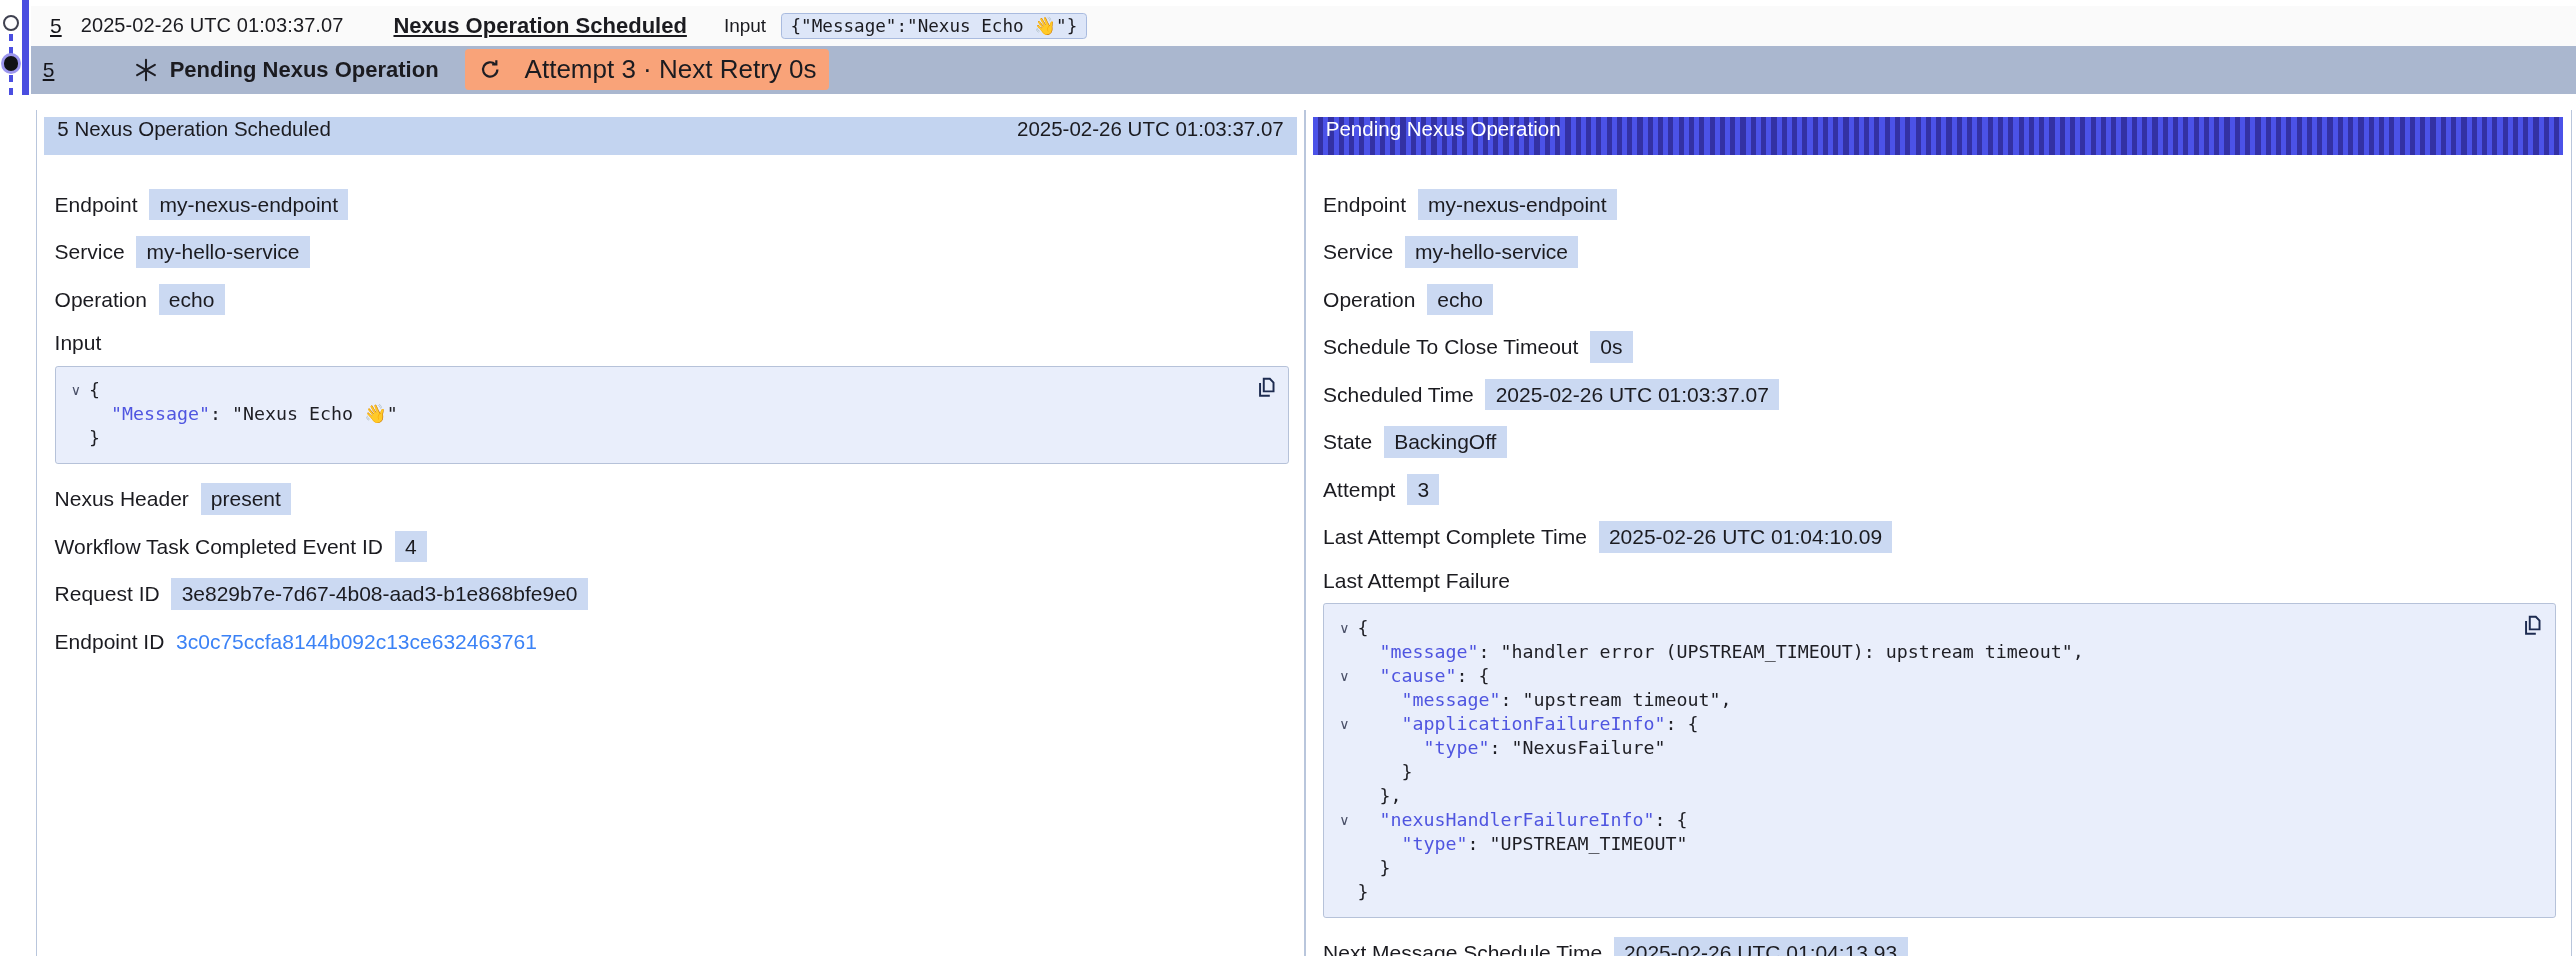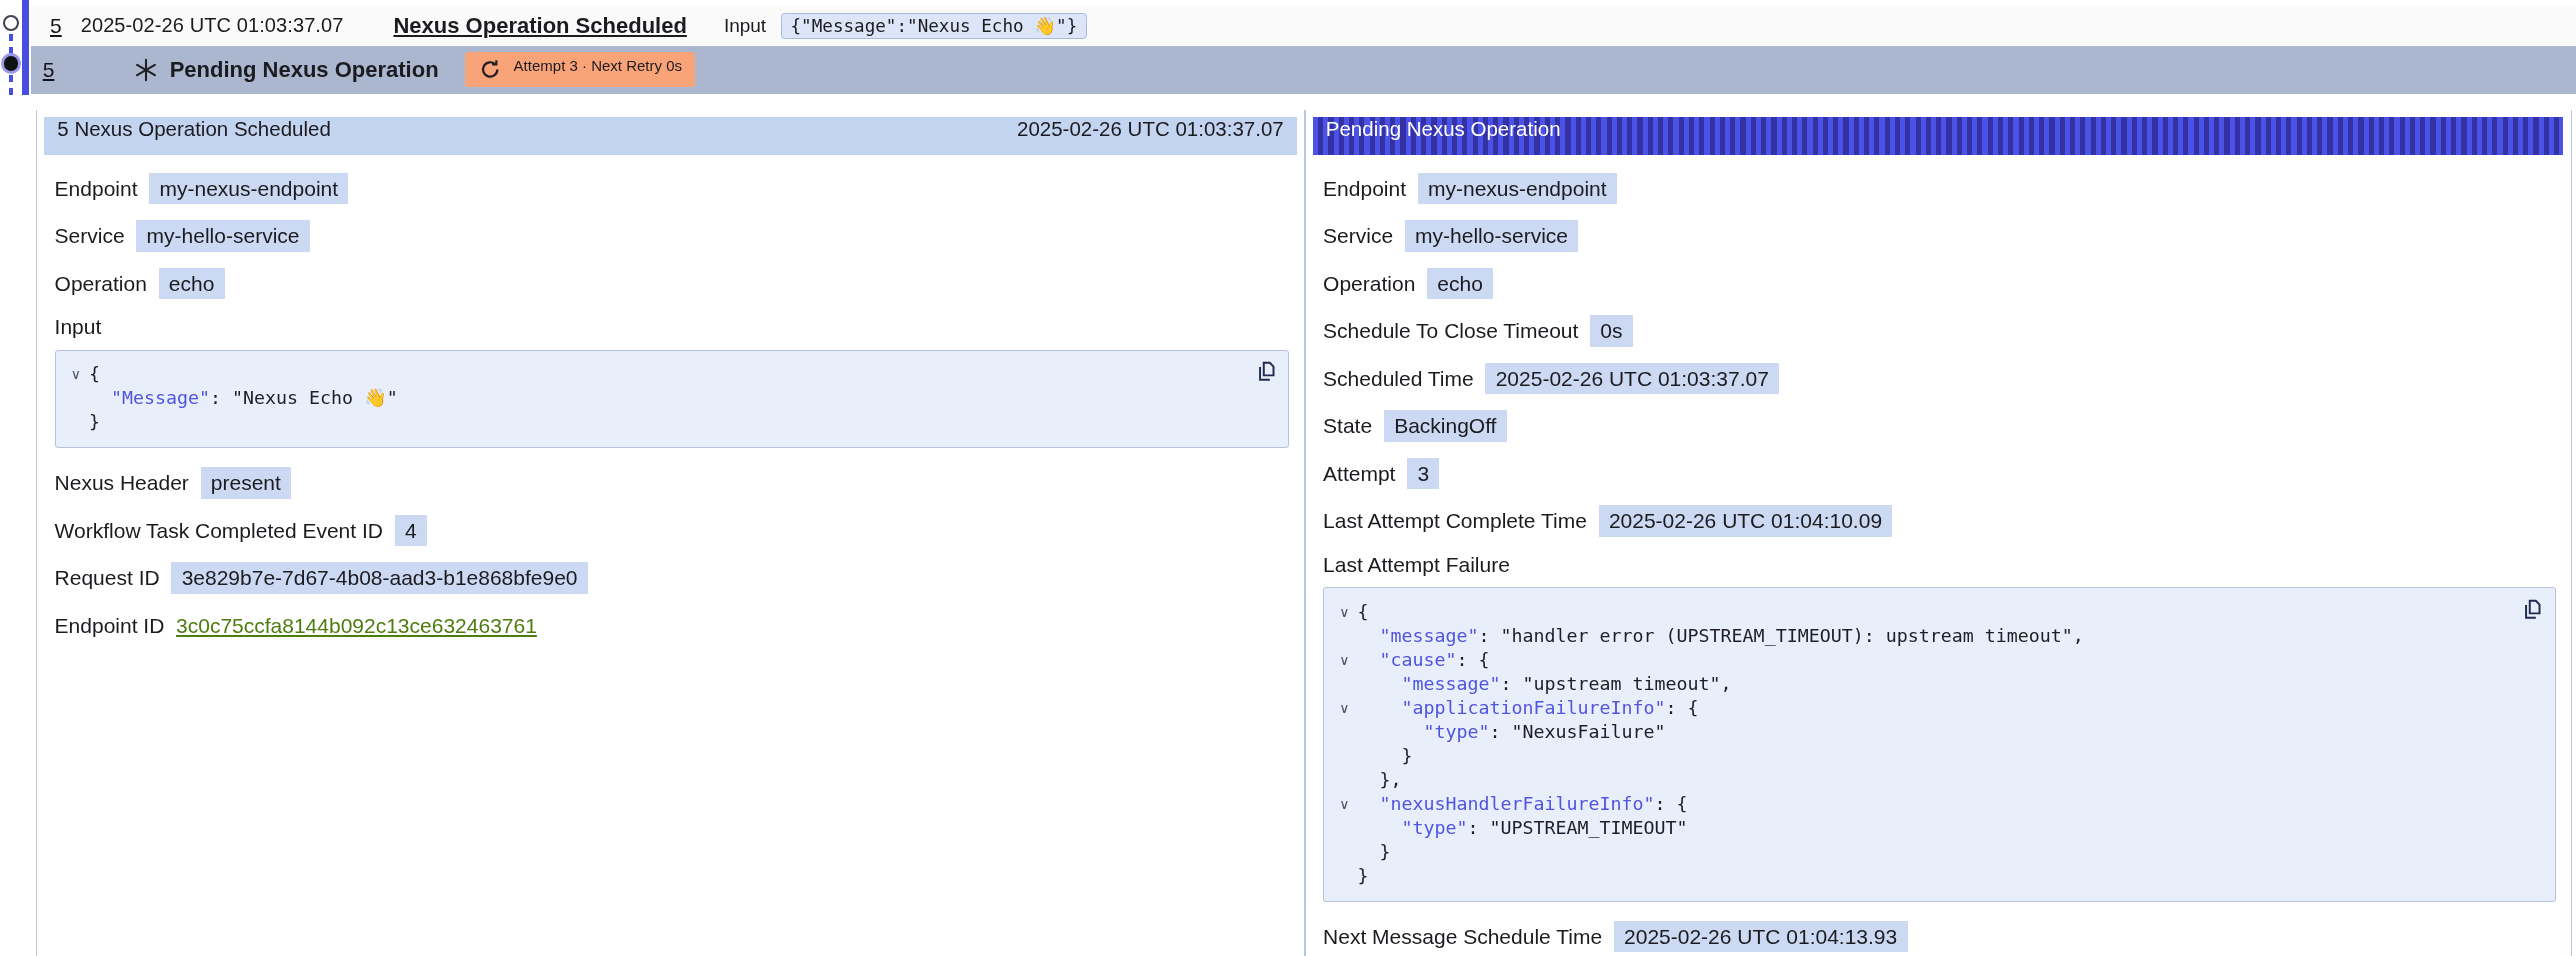--- a/index.html
+++ b/index.html
@@ -41,40 +41,40 @@
     padding-left:11.7px;}
   .evt-id{font-size:21px;color:#141419;text-decoration:underline;cursor:pointer;}
   .row1 .evt-time{margin-left:19px;letter-spacing:0.1px;}
   .row1 .evt-title{margin-left:50px;font-weight:700;font-size:22px;text-decoration:underline;}
   .row1 .evt-input-label{margin-left:37px;font-size:19px;}
   .evt-chip{margin-left:14.6px;font-family:"DejaVu Sans Mono",monospace;font-size:17.6px;
     background:#dde6f8;border:1.5px solid #a9bbdf;border-radius:3.7px;padding:2.2px 8.8px;}
   .row2 .evt-id{margin-right:79px;}
   .pend-icon{flex:0 0 auto;}
   .row2 .row2-title{margin-left:10.3px;font-weight:700;font-size:22px;}
-  .retry-badge{margin-left:26px;display:flex;align-items:flex-start;gap:11px;
-    background:var(--retry-badge-bg);border-radius:3.7px;padding:5.1px 13px;font-size:15px;font-weight:500;}
+  .retry-badge{margin-left:26px;display:flex;align-items:center;gap:22px;
+    background:var(--retry-badge-bg);border-radius:3.7px;padding:5.1px 13px;font-size:26px;font-weight:500;}
 
   
   .panels{flex:1;margin:16px 4.4px 0 36px;border-left:1.5px solid var(--panel-border);
     border-right:1.5px solid var(--panel-border);display:flex;overflow:hidden;background:#fff;}
   .col{padding:7.3px 7.3px 0 7.3px;display:flex;flex-direction:column;overflow:hidden;}
   .col.left{width:1267px;flex:0 0 auto;}
   .col.right{flex:1;}
   .vdivider{width:1.5px;background:var(--panel-border);flex:0 0 auto;}
   .band{height:38px;flex:0 0 auto;display:flex;align-items:flex-start;justify-content:space-between;
     padding:0 13px;font-size:20.5px;font-weight:500;}
   .left-band{background:var(--panel-header-bg);}
   .right-band{background:repeating-linear-gradient(90deg,var(--stripe-light) 0 5.1px,var(--stripe-dark) 5.1px 10.3px);
     color:#fff;}
-  .fields{padding:17.6px 4.4px 0 10.3px;overflow:hidden;}
+  .fields{padding:17.6px 4.4px 0 10.3px;overflow:hidden;margin-top:16px;}
   .field{display:flex;align-items:center;margin-bottom:16px;min-height:31.5px;font-size:21px;}
   .field-label{margin-right:11.7px;}
   .field-badge{background:var(--badge-bg);border-radius:0;padding:3.7px 10.3px;}
-  .field-link{text-decoration:underline;color:#4d7c0f;cursor:pointer;}
+  .field-link{color:#3b82f6;cursor:pointer;}
   .code-label{margin-bottom:10.3px;min-height:0;}
 
   .code-block{position:relative;background:var(--code-bg);border:1.5px solid var(--code-border);
     border-radius:2.9px;padding:11.7px 51px 13px 7.3px;margin:0 2.9px 19px 0;}
   .code-line{display:flex;font-family:"DejaVu Sans Mono",monospace;font-size:18.3px;line-height:24px;}
   .code-gutter{flex:0 0 26px;text-align:center;color:#4a5068;font-size:14px;line-height:24px;
     font-family:"Liberation Sans",sans-serif;user-select:none;}
   .code-content{white-space:pre;}
   .json-key{color:var(--json-key);}
   .json-plain{color:#1e1e24;}

